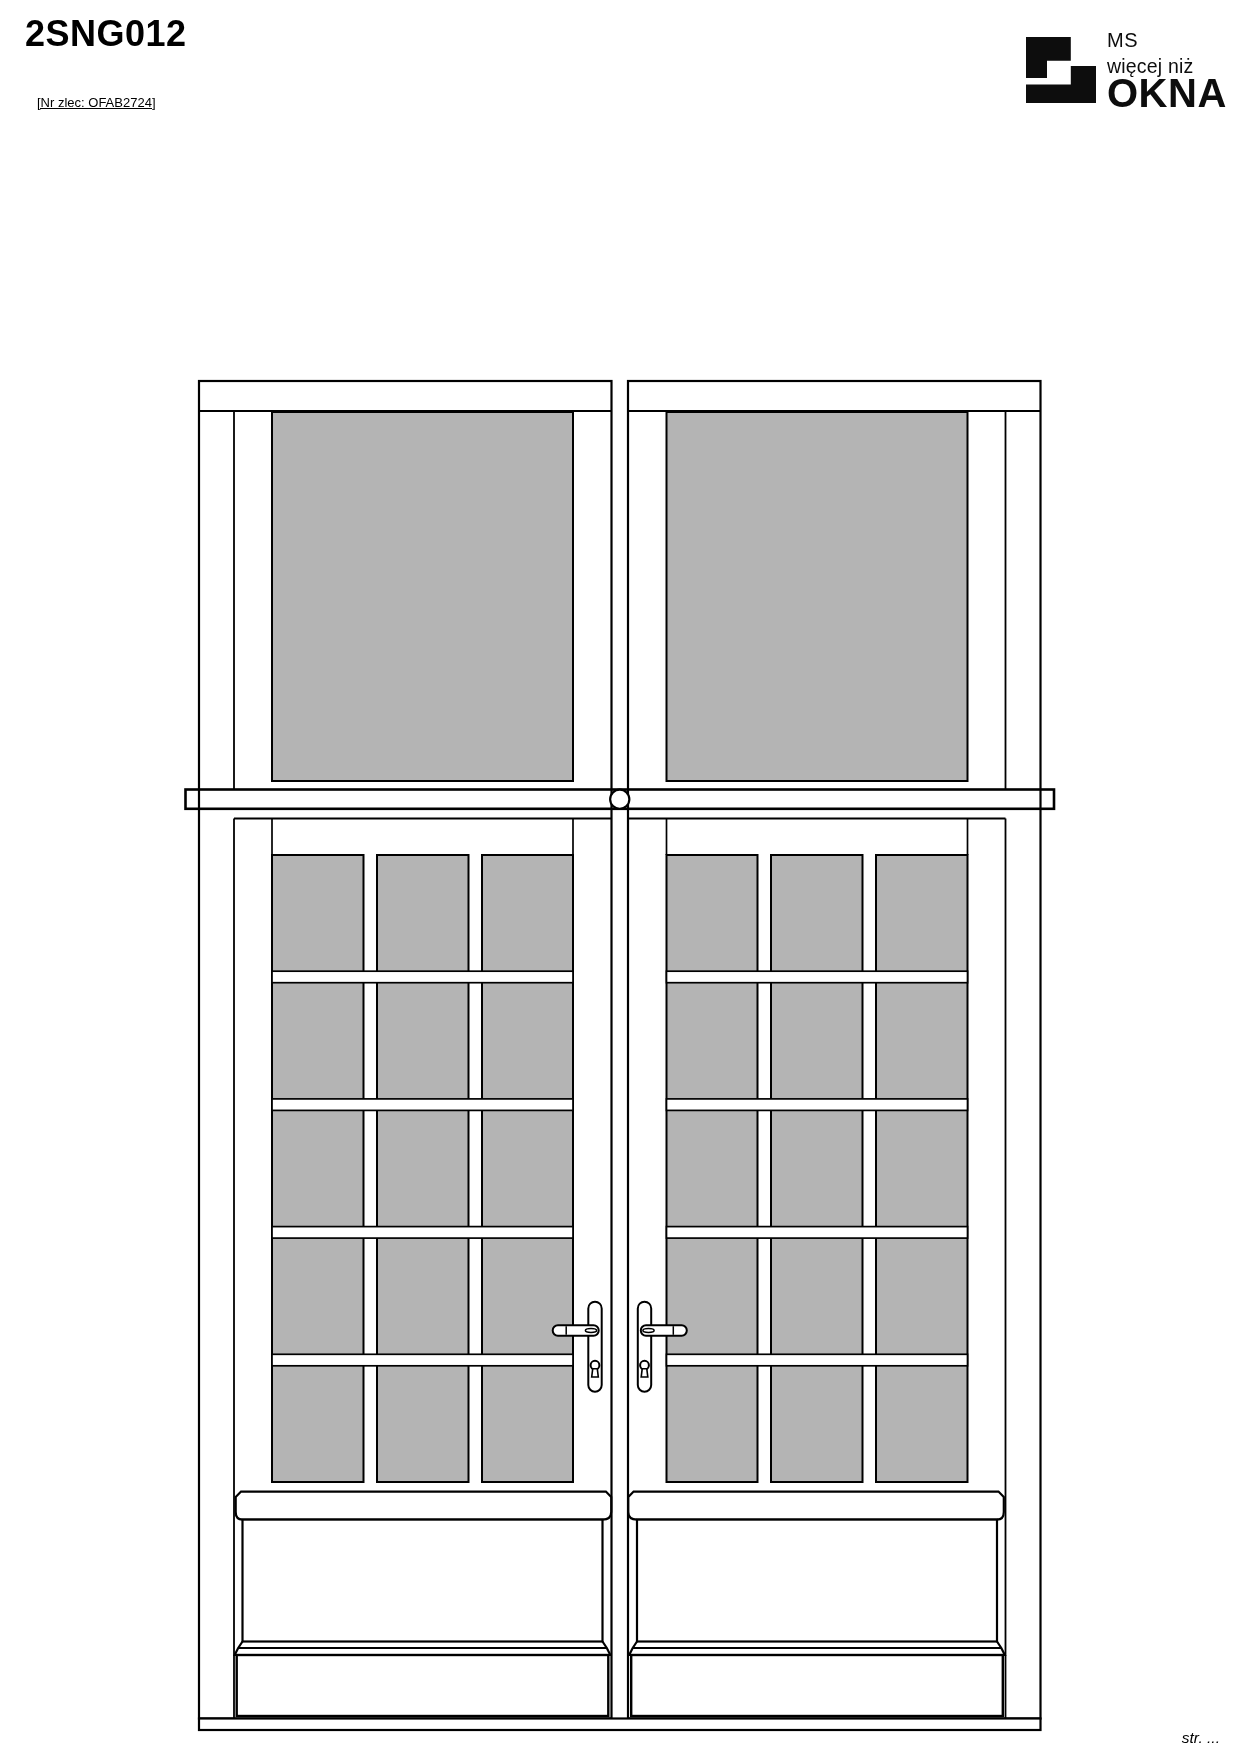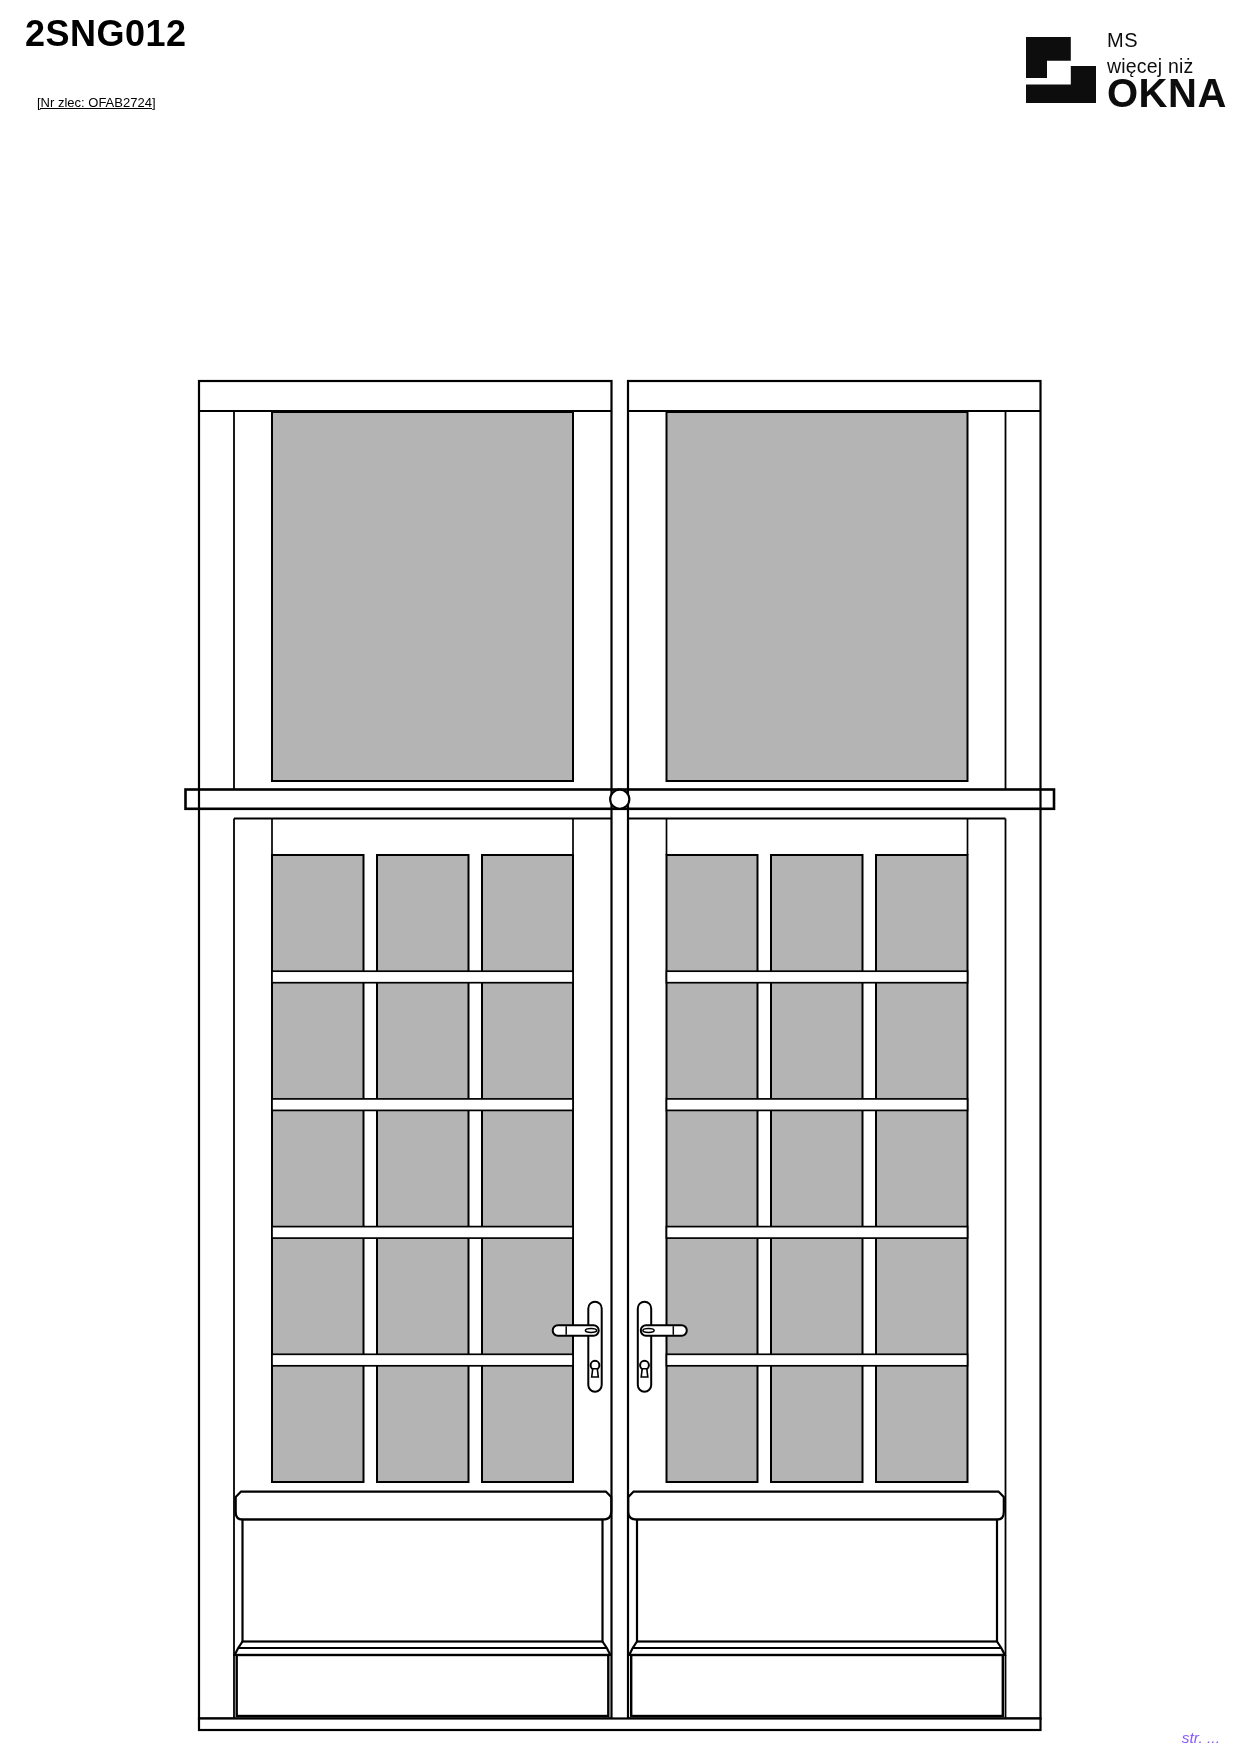--- a/index.html
+++ b/index.html
@@ -21,21 +21,21 @@
   .lt1 { position:absolute; left:0; top:-8px;  font-size:20px; font-weight:normal; line-height:1.15; letter-spacing:0.5px; }
   .lt2 { position:absolute; left:0; top:20px;  font-size:19.5px; font-weight:normal; line-height:1; letter-spacing:0.2px; }
   .lt3 { position:absolute; left:0; top:33px;  font-size:40px; font-weight:bold; line-height:1.15; letter-spacing:0.5px; }
 
   .drawing { position:absolute; left:0; top:0; }
   .glass { fill:var(--glass-color,#b4b4b4); stroke:var(--line-color,#000); stroke-width:2; }
   .band  { fill:#ffffff; stroke:var(--line-color,#000); stroke-width:1.7; }
 
   .footer {
     position:absolute; right:20px; top:1729px;
-    font-size:15.5px; font-style:italic; color:#8b5cf6;margin-left:32px;
+    font-size:15.5px; font-style:italic; color:#000000;margin-left:32px;
   }
 </style>
 </head>
 <body>
 
 <div class="page">
 
   <div class="title">2SNG012</div>
   <div class="order">[Nr zlec: OFAB2724]</div>
 

